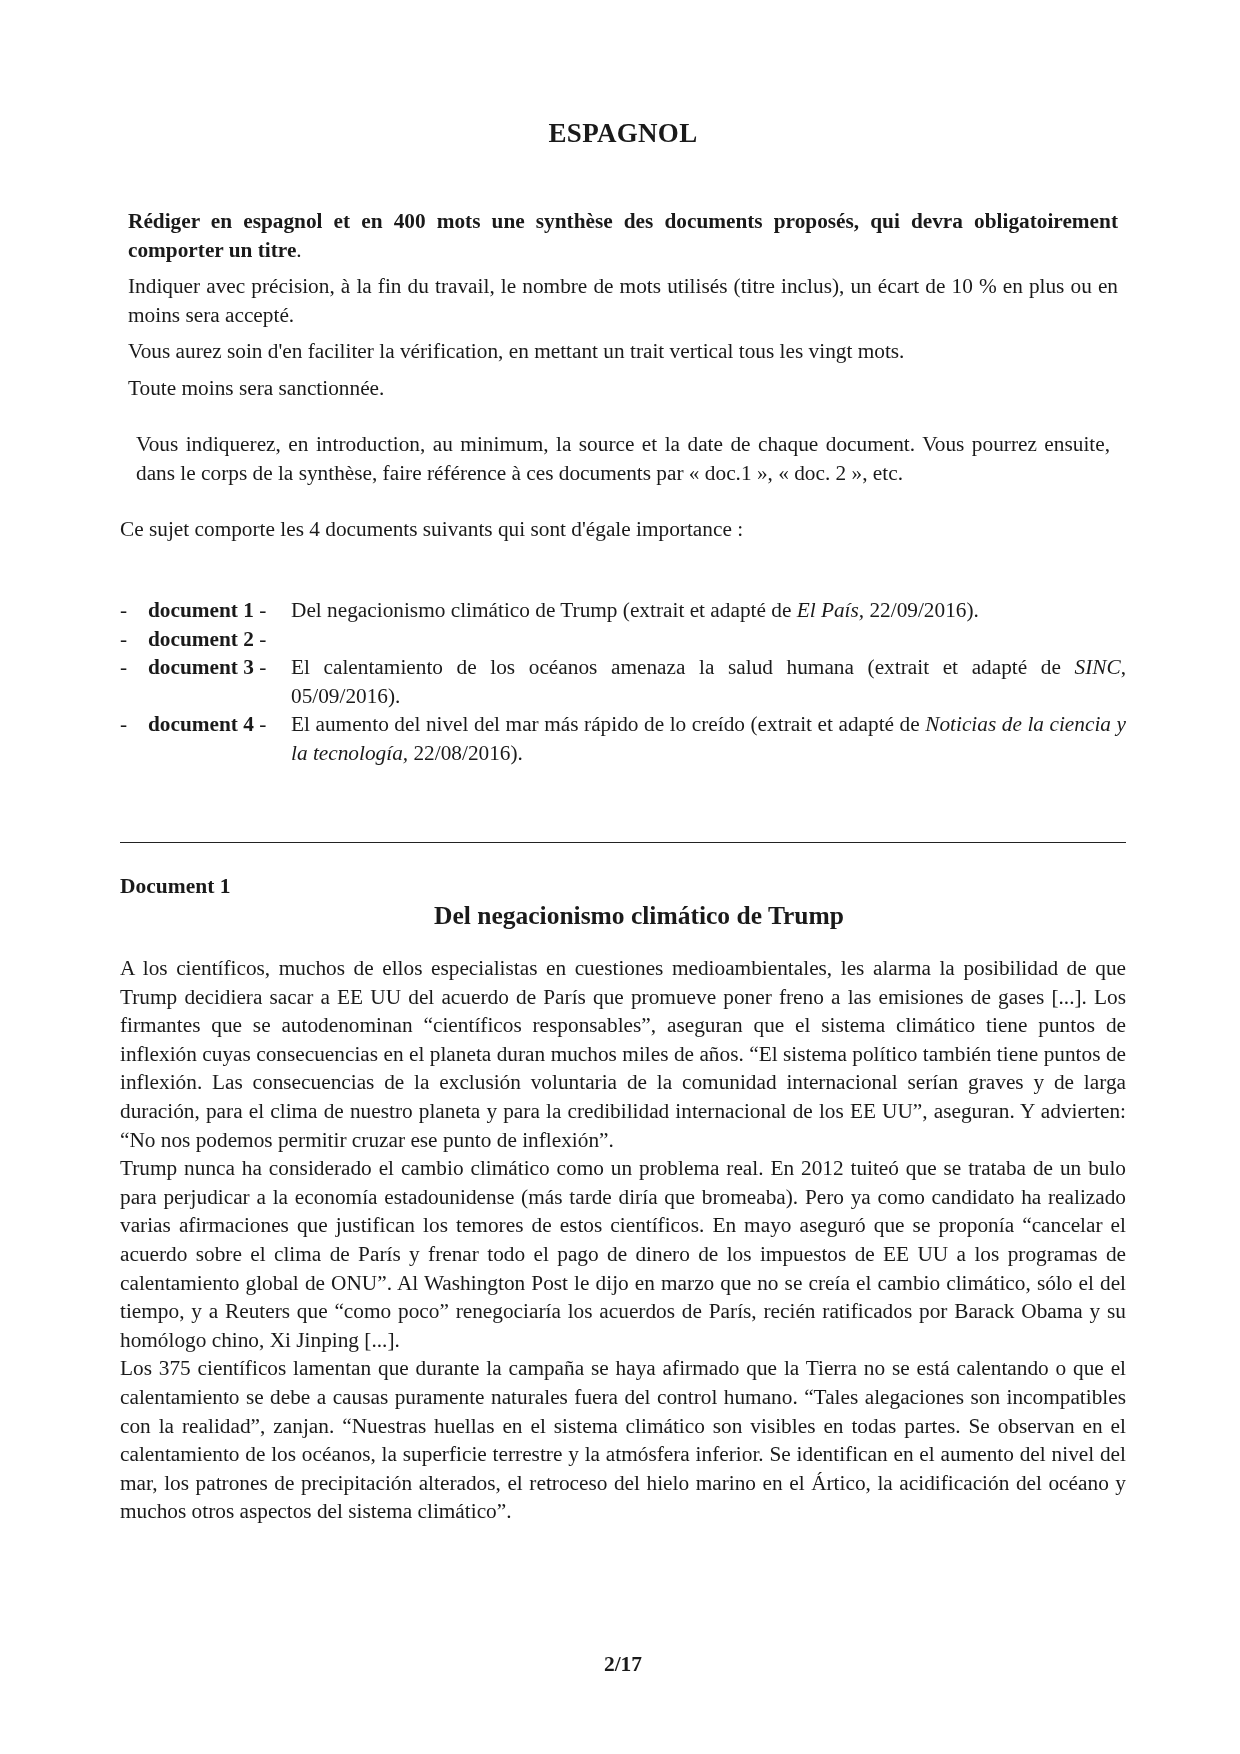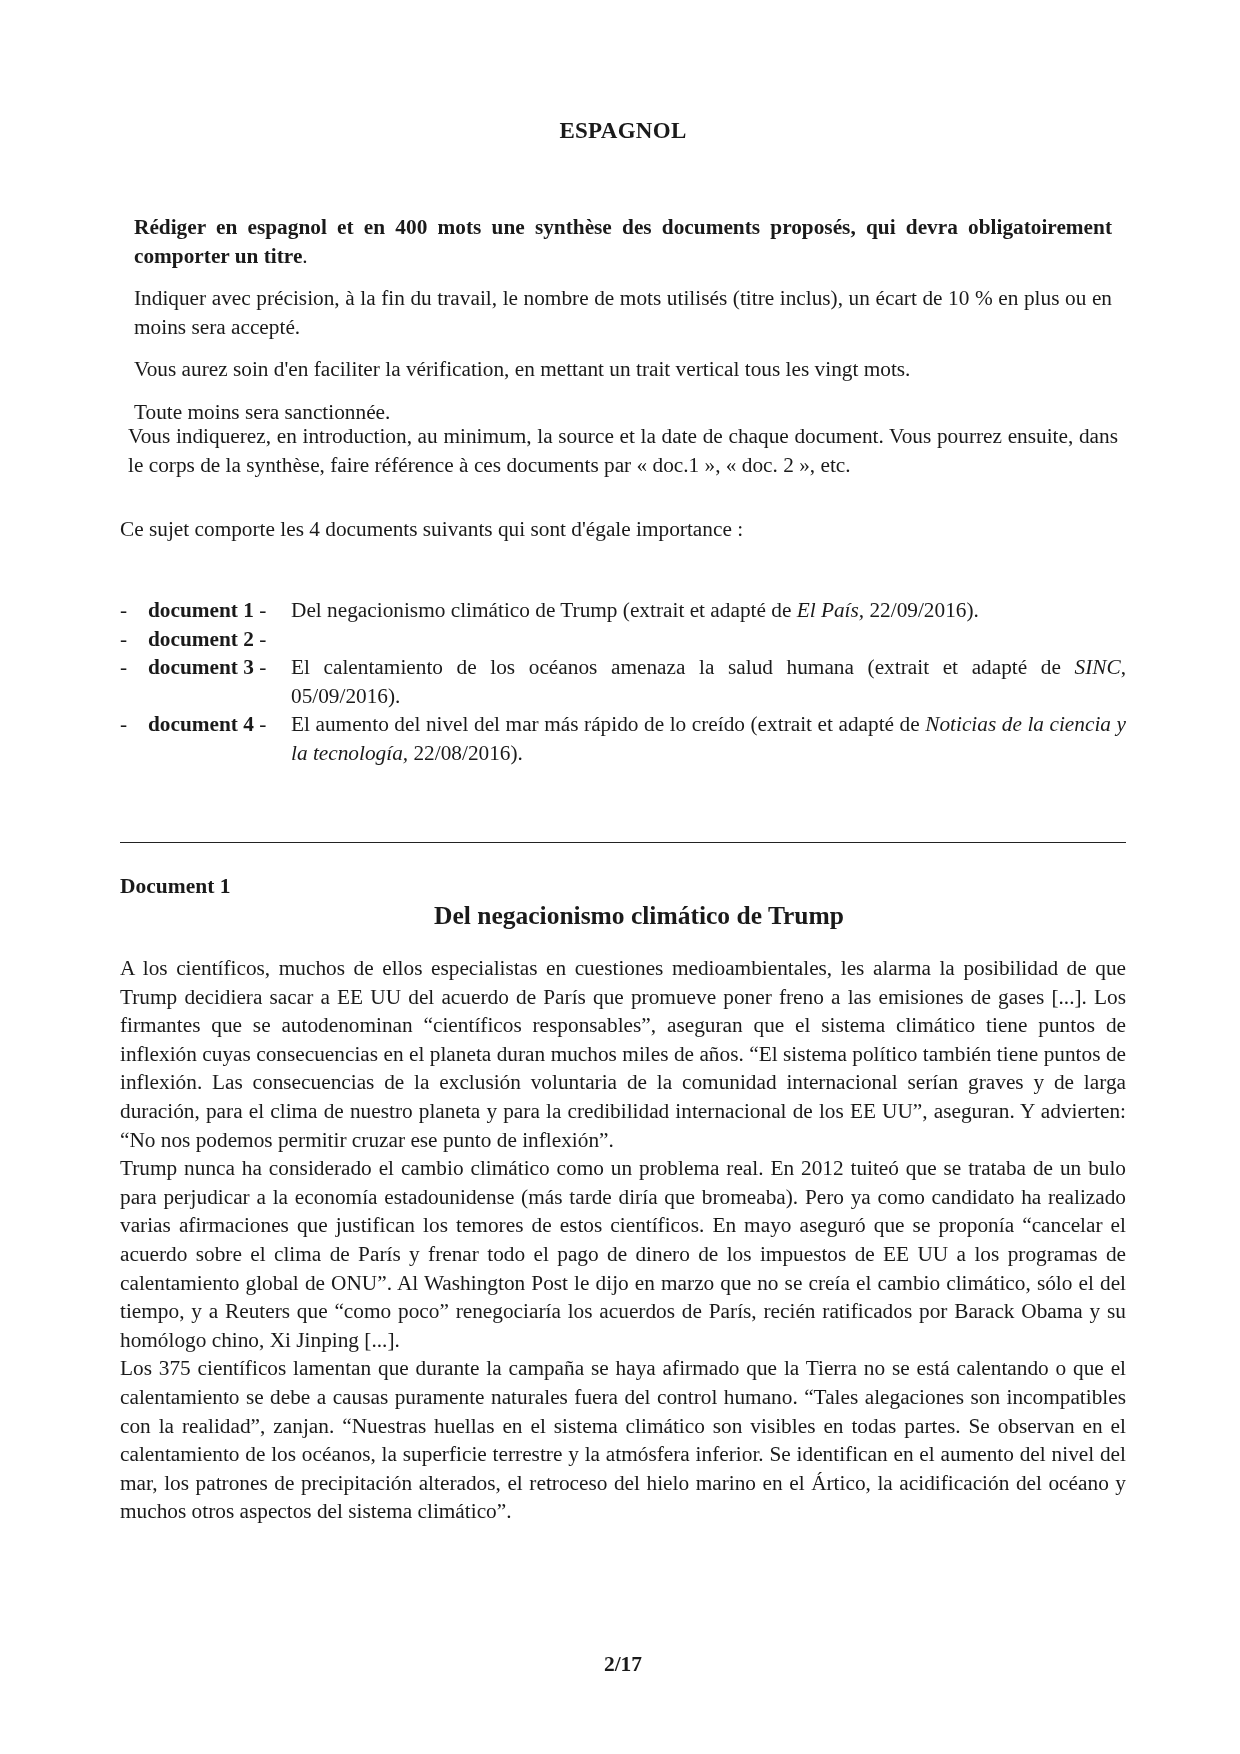--- a/index.html
+++ b/index.html
@@ -21,46 +21,46 @@
       top: 0;
       width: 1006px;
     }
     .title {
       position: absolute;
       top: 118px;
       left: 0;
       width: 1006px;
       text-align: center;
       font-weight: bold;
-      font-size: 23px;
+      font-size: 27px;
       letter-spacing: 0.3px;
     }
     .instructions {
       position: absolute;
       top: 199px;
       left: 0;
       width: 1006px;
       font-size: 21.3px;
       line-height: 28.6px;
     }
-    .instructions p { margin: 14px; }
+    .instructions p { margin: 8px; }
     .justify {
       text-align: justify;
       text-align-last: left;
     }
     .bold { font-weight: bold; }
     .block2 {
       position: absolute;
       top: 414px;
       left: 0;
       width: 1006px;
       font-size: 21.3px;
       line-height: 28.6px;
     }
-    .block2 p { margin: 8px; }
+    .block2 p { margin: 16px; }
     .block3 {
       position: absolute;
       top: 515px;
       left: 0;
       width: 1006px;
       font-size: 21.3px;
       line-height: 28.6px;
     }
     .doc-list {
       position: absolute;

